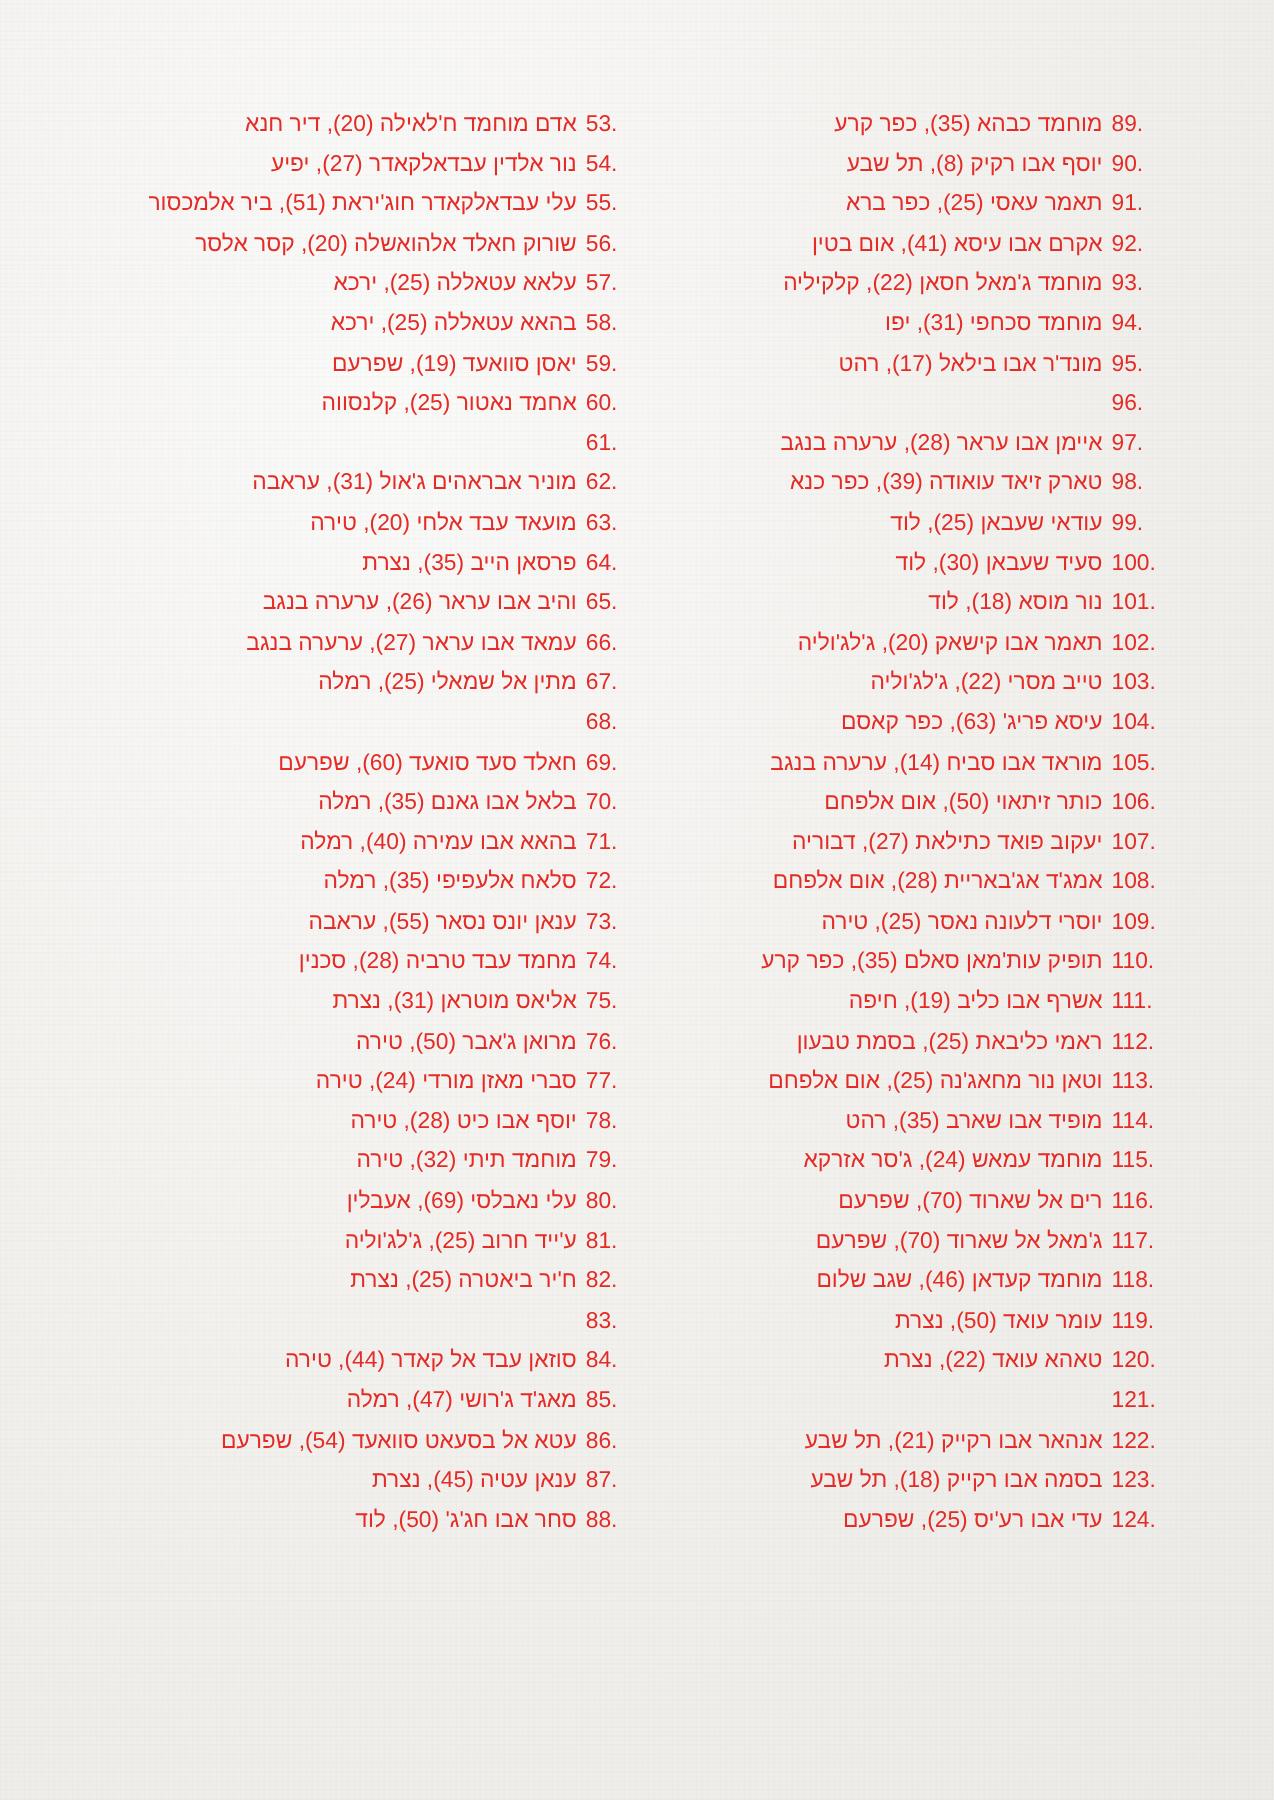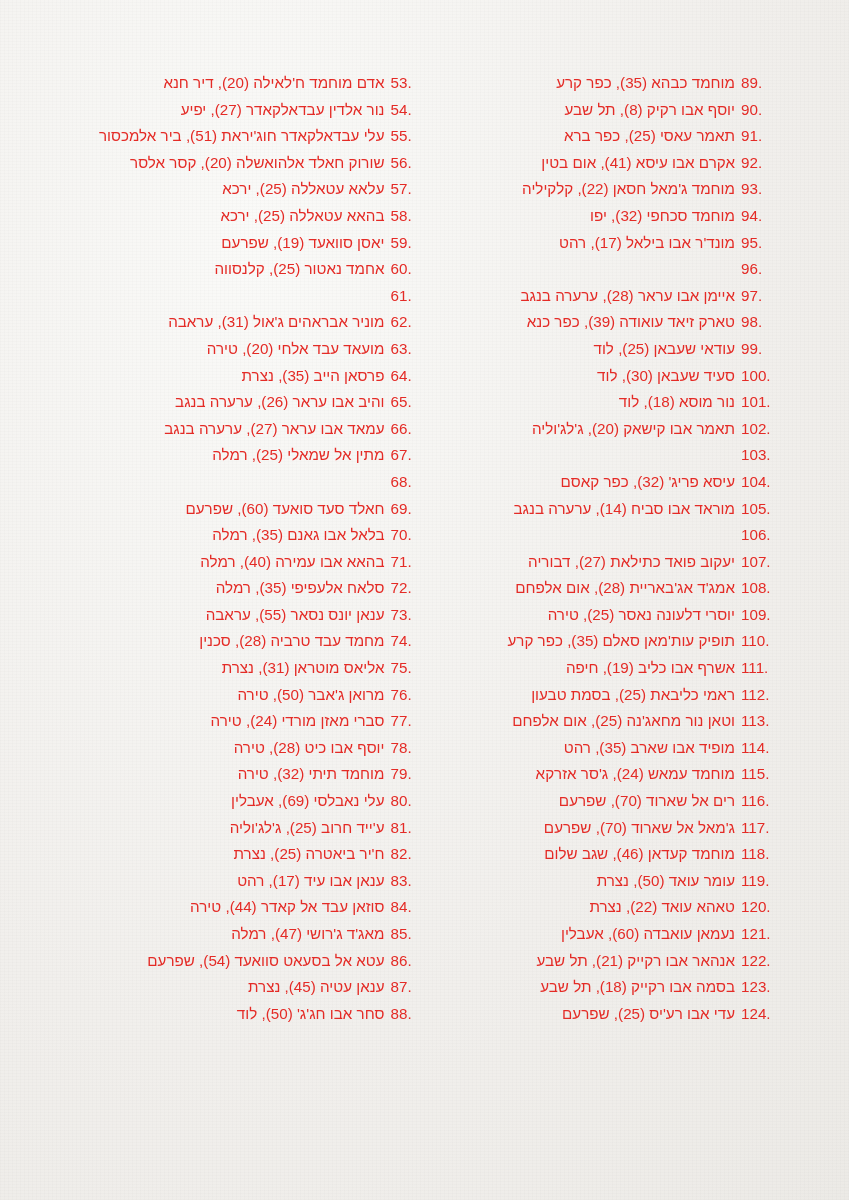--- a/index.html
+++ b/index.html
@@ -95,21 +95,21 @@
       <div class="entry">
         <span class="num">.92</span>
         <span class="nm">אקרם אבו עיסא (41), אום בטין</span>
       </div>
       <div class="entry">
         <span class="num">.93</span>
         <span class="nm">מוחמד ג'מאל חסאן (22), קלקיליה</span>
       </div>
       <div class="entry">
         <span class="num">.94</span>
-        <span class="nm">מוחמד סכחפי (32), יפו</span>
+        <span class="nm">מוחמד סכחפי (31), יפו</span>
       </div>
       <div class="entry">
         <span class="num">.95</span>
         <span class="nm">מונד'ר אבו בילאל (17), רהט</span>
       </div>
       <div class="entry">
         <span class="num">.96</span>
       </div>
       <div class="entry">
         <span class="num">.97</span>
@@ -130,31 +130,33 @@
       <div class="entry">
         <span class="num">.101</span>
         <span class="nm">נור מוסא (18), לוד</span>
       </div>
       <div class="entry">
         <span class="num">.102</span>
         <span class="nm">תאמר אבו קישאק (20), ג'לג'וליה</span>
       </div>
       <div class="entry">
         <span class="num">.103</span>
+        <span class="nm">טייב מסרי (22), ג'לג'וליה</span>
       </div>
       <div class="entry">
         <span class="num">.104</span>
-        <span class="nm">עיסא פריג' (32), כפר קאסם</span>
+        <span class="nm">עיסא פריג' (63), כפר קאסם</span>
       </div>
       <div class="entry">
         <span class="num">.105</span>
         <span class="nm">מוראד אבו סביח (14), ערערה בנגב</span>
       </div>
       <div class="entry">
         <span class="num">.106</span>
+        <span class="nm">כותר זיתאוי (50), אום אלפחם</span>
       </div>
       <div class="entry">
         <span class="num">.107</span>
         <span class="nm">יעקוב פואד כתילאת (27), דבוריה</span>
       </div>
       <div class="entry">
         <span class="num">.108</span>
         <span class="nm">אמג'ד אג'באריית (28), אום אלפחם</span>
       </div>
       <div class="entry">
@@ -200,21 +202,20 @@
       <div class="entry">
         <span class="num">.119</span>
         <span class="nm">עומר עואד (50), נצרת</span>
       </div>
       <div class="entry">
         <span class="num">.120</span>
         <span class="nm">טאהא עואד (22), נצרת</span>
       </div>
       <div class="entry">
         <span class="num">.121</span>
-        <span class="nm">נעמאן עואבדה (60), אעבלין</span>
       </div>
       <div class="entry">
         <span class="num">.122</span>
         <span class="nm">אנהאר אבו רקייק (21), תל שבע</span>
       </div>
       <div class="entry">
         <span class="num">.123</span>
         <span class="nm">בסמה אבו רקייק (18), תל שבע</span>
       </div>
       <div class="entry">
@@ -336,21 +337,20 @@
       <div class="entry">
         <span class="num">.81</span>
         <span class="nm">ע'ייד חרוב (25), ג'לג'וליה</span>
       </div>
       <div class="entry">
         <span class="num">.82</span>
         <span class="nm">ח'יר ביאטרה (25), נצרת</span>
       </div>
       <div class="entry">
         <span class="num">.83</span>
-        <span class="nm">ענאן אבו עיד (17), רהט</span>
       </div>
       <div class="entry">
         <span class="num">.84</span>
         <span class="nm">סוזאן עבד אל קאדר (44), טירה</span>
       </div>
       <div class="entry">
         <span class="num">.85</span>
         <span class="nm">מאג'ד ג'רושי (47), רמלה</span>
       </div>
       <div class="entry">

